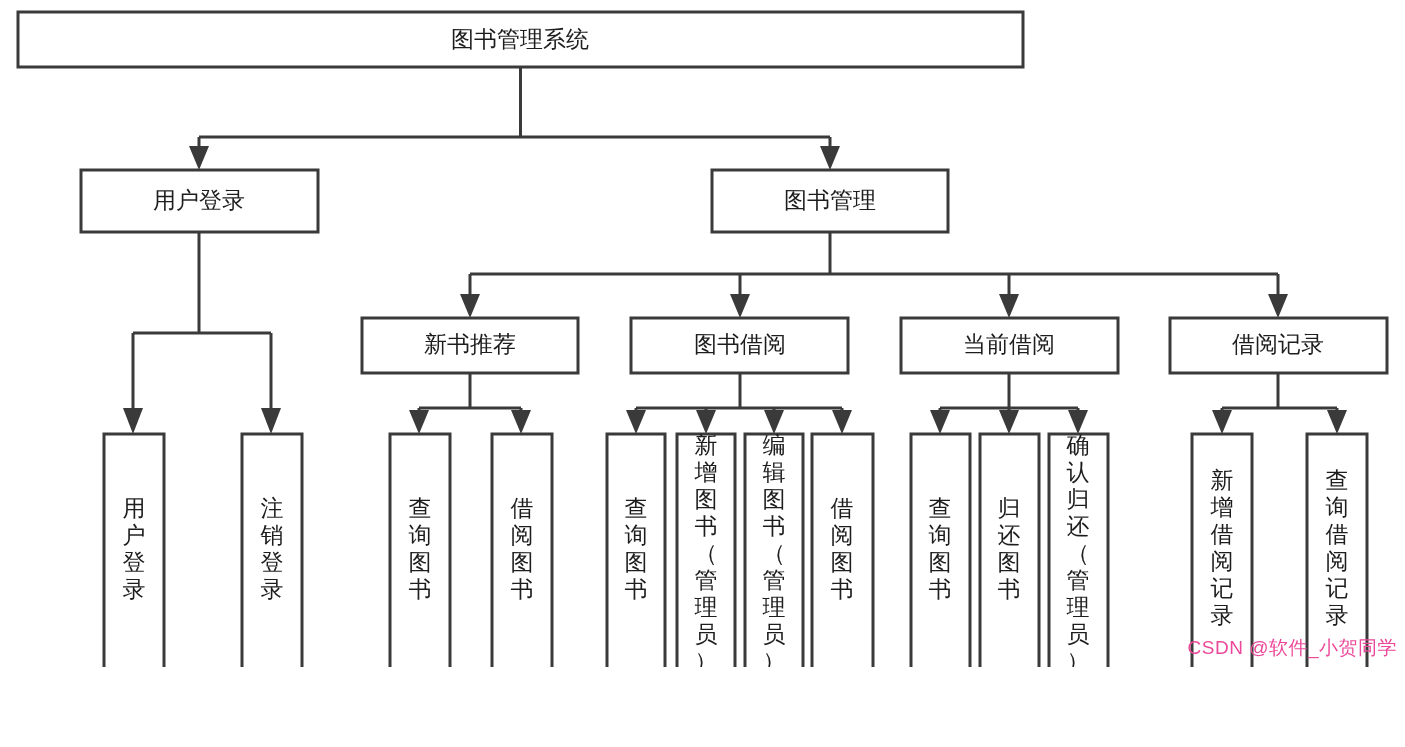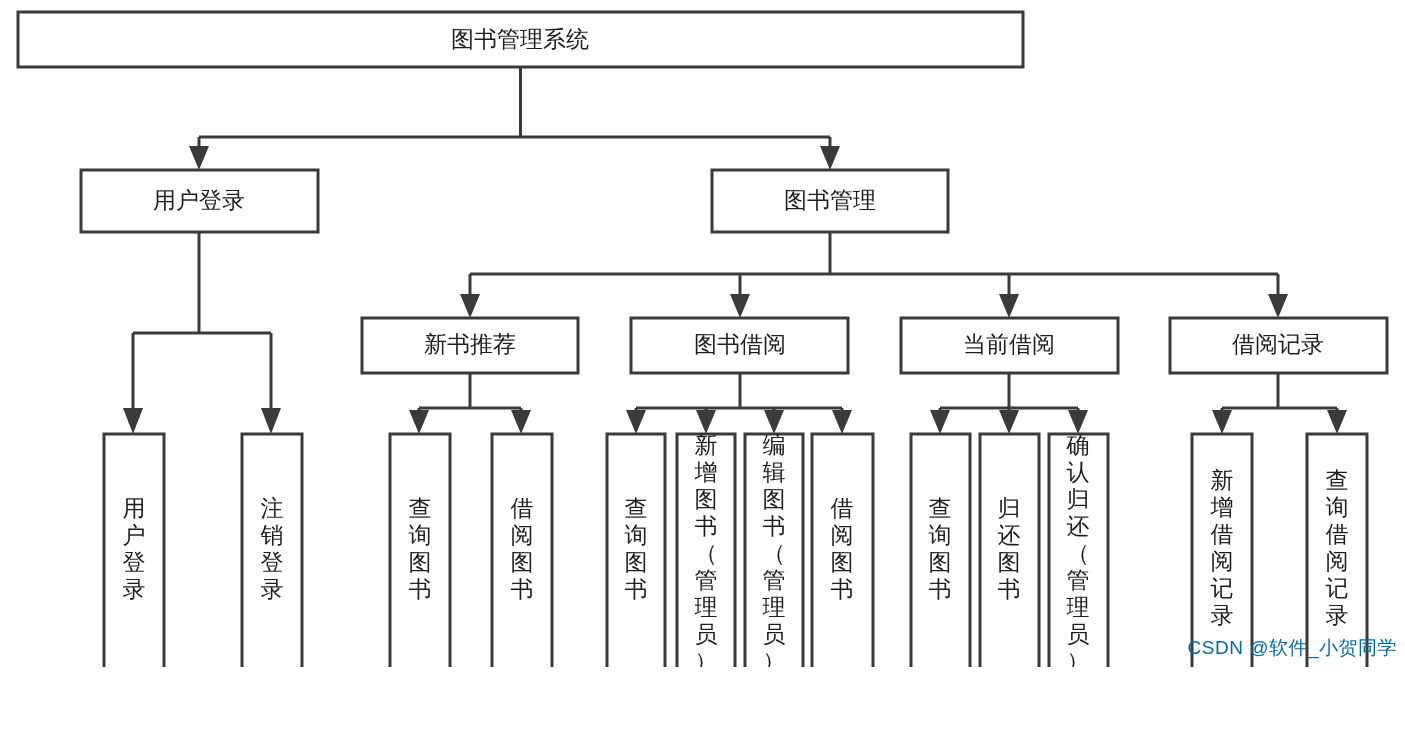--- a/index.html
+++ b/index.html
@@ -52,21 +52,21 @@
     font-size: 23px;
     fill: #1d1d1d;
     text-anchor: middle;
   }
   .watermark {
     position: absolute;
     right: 8px;
     bottom: 6px;
     font-family: "Liberation Sans", "DejaVu Sans", sans-serif;
     font-size: 19px;
-    color: #0369a1;
+    color: #ec4899;
     letter-spacing: 0.5px;
     white-space: nowrap;
     pointer-events: none;
   }
 </style>
 </head>
 <body>
 
 <div id="stage">
 

